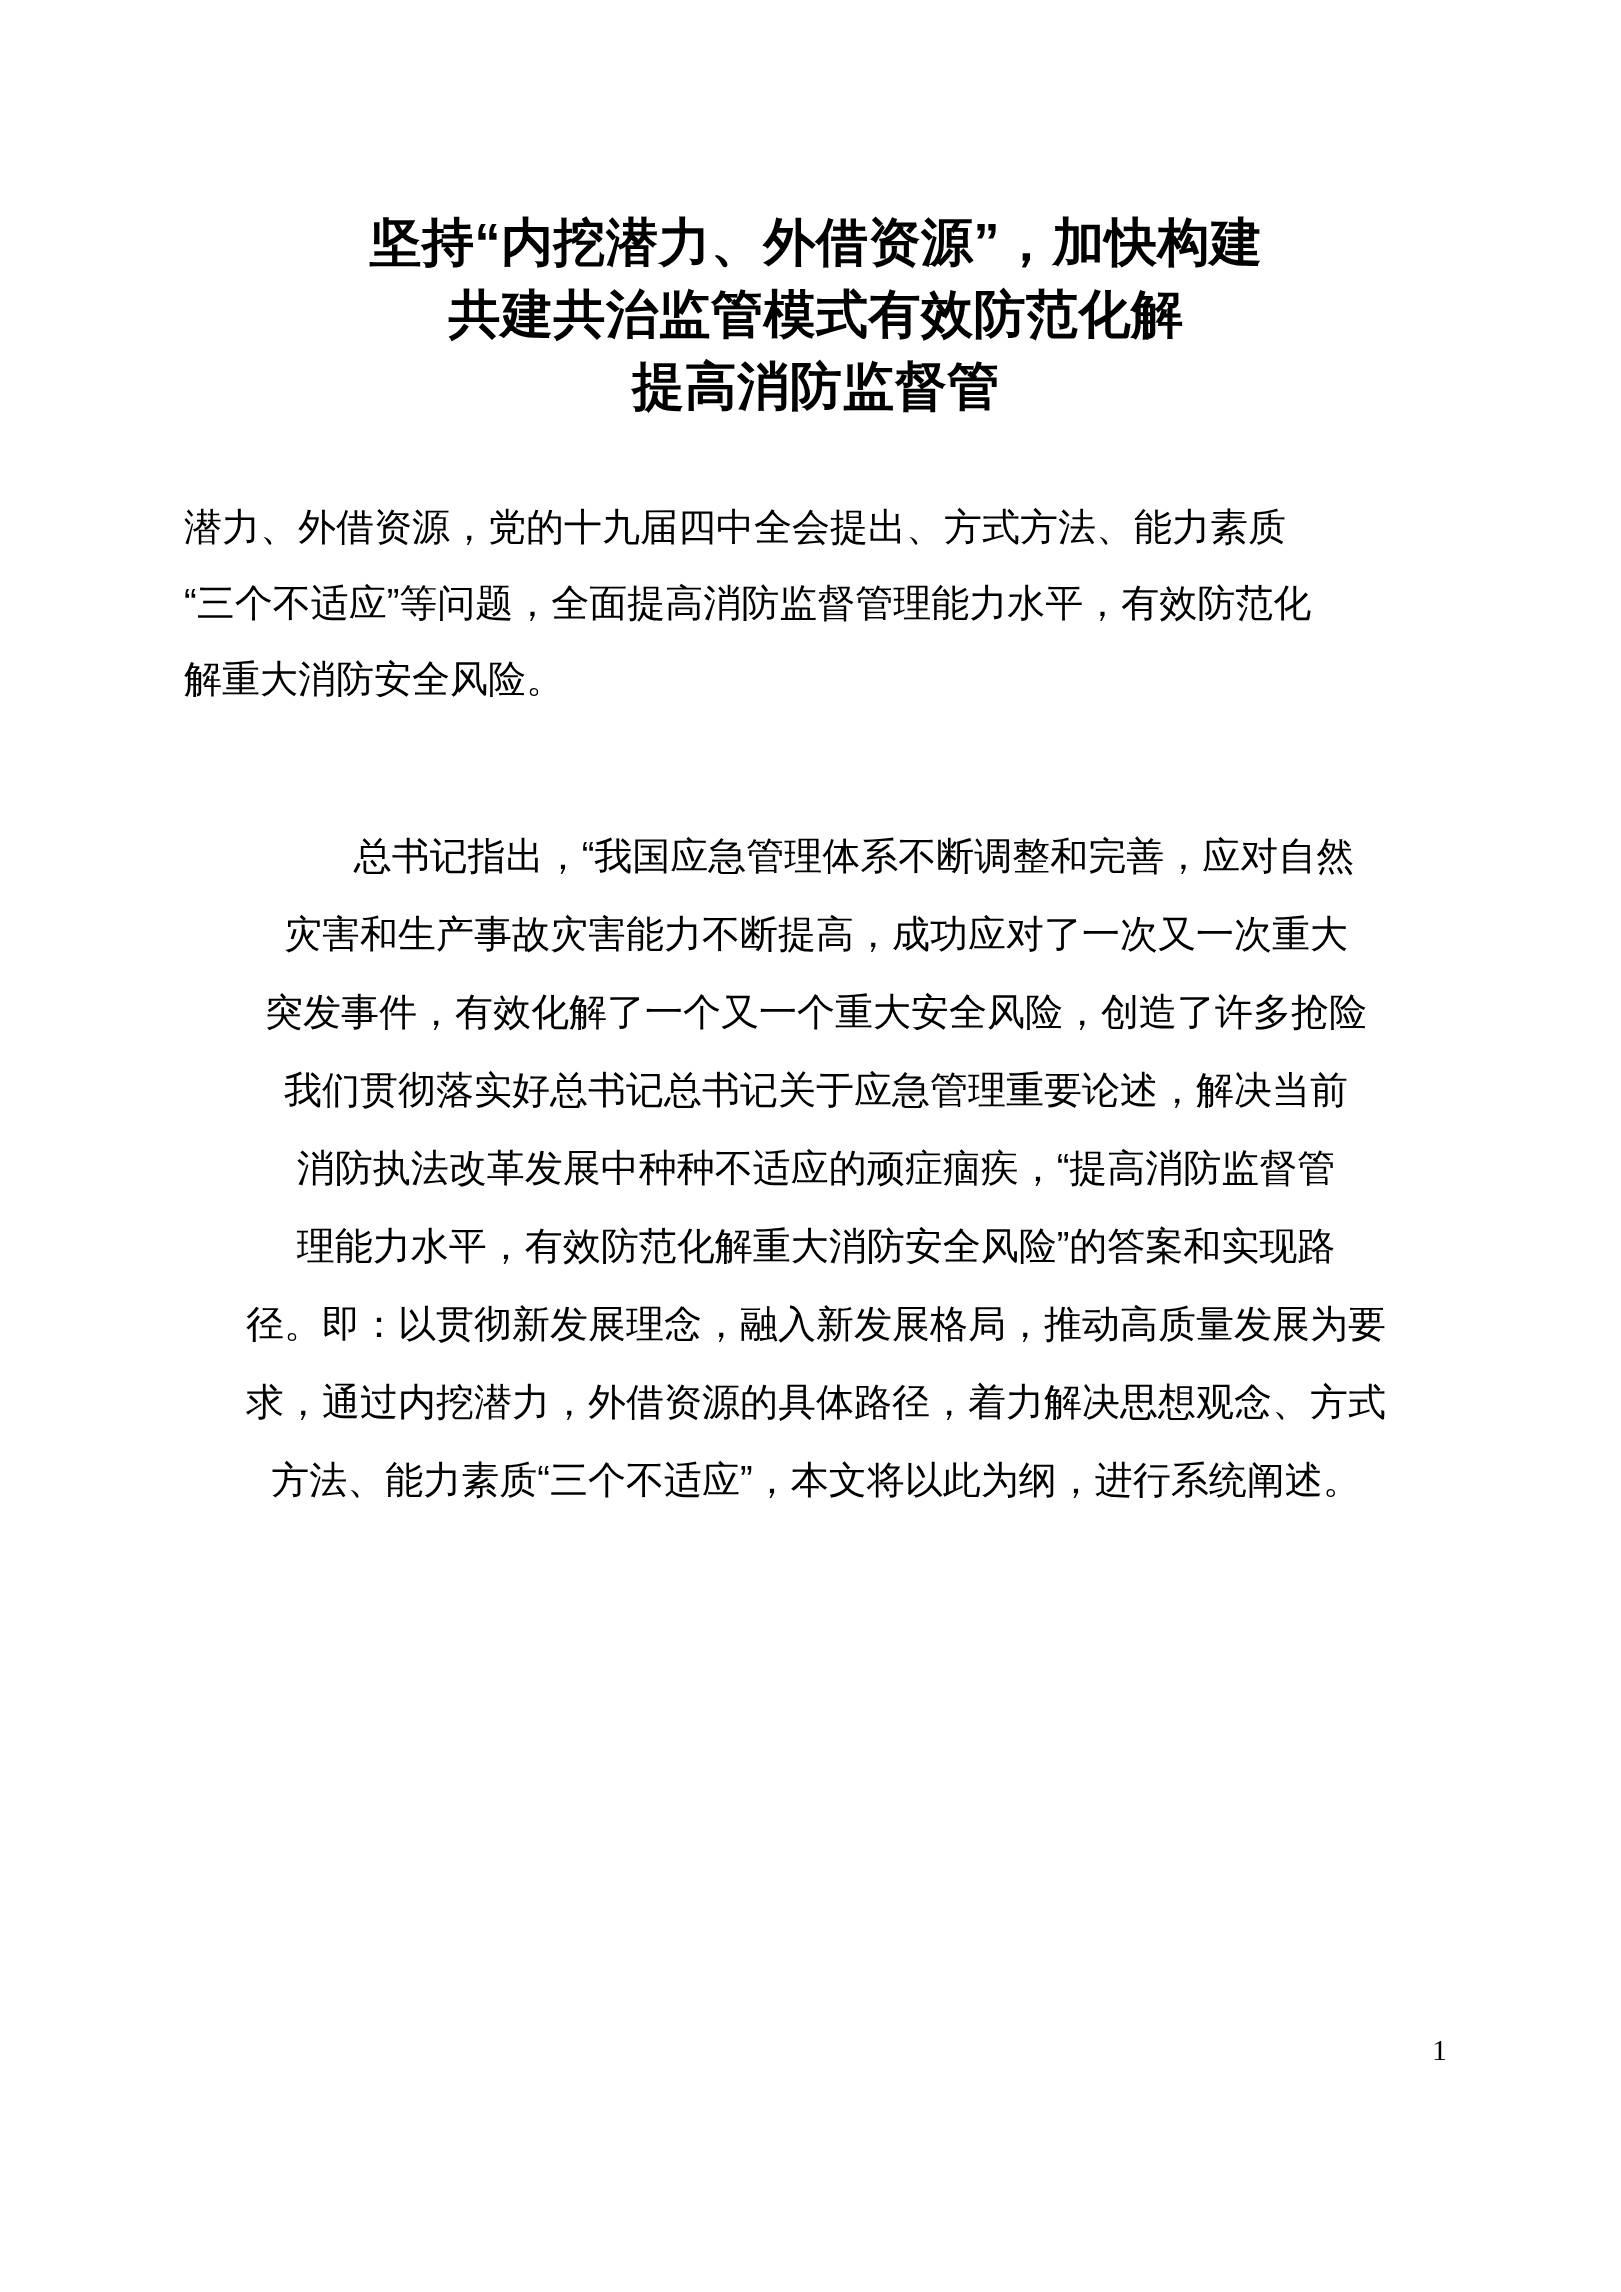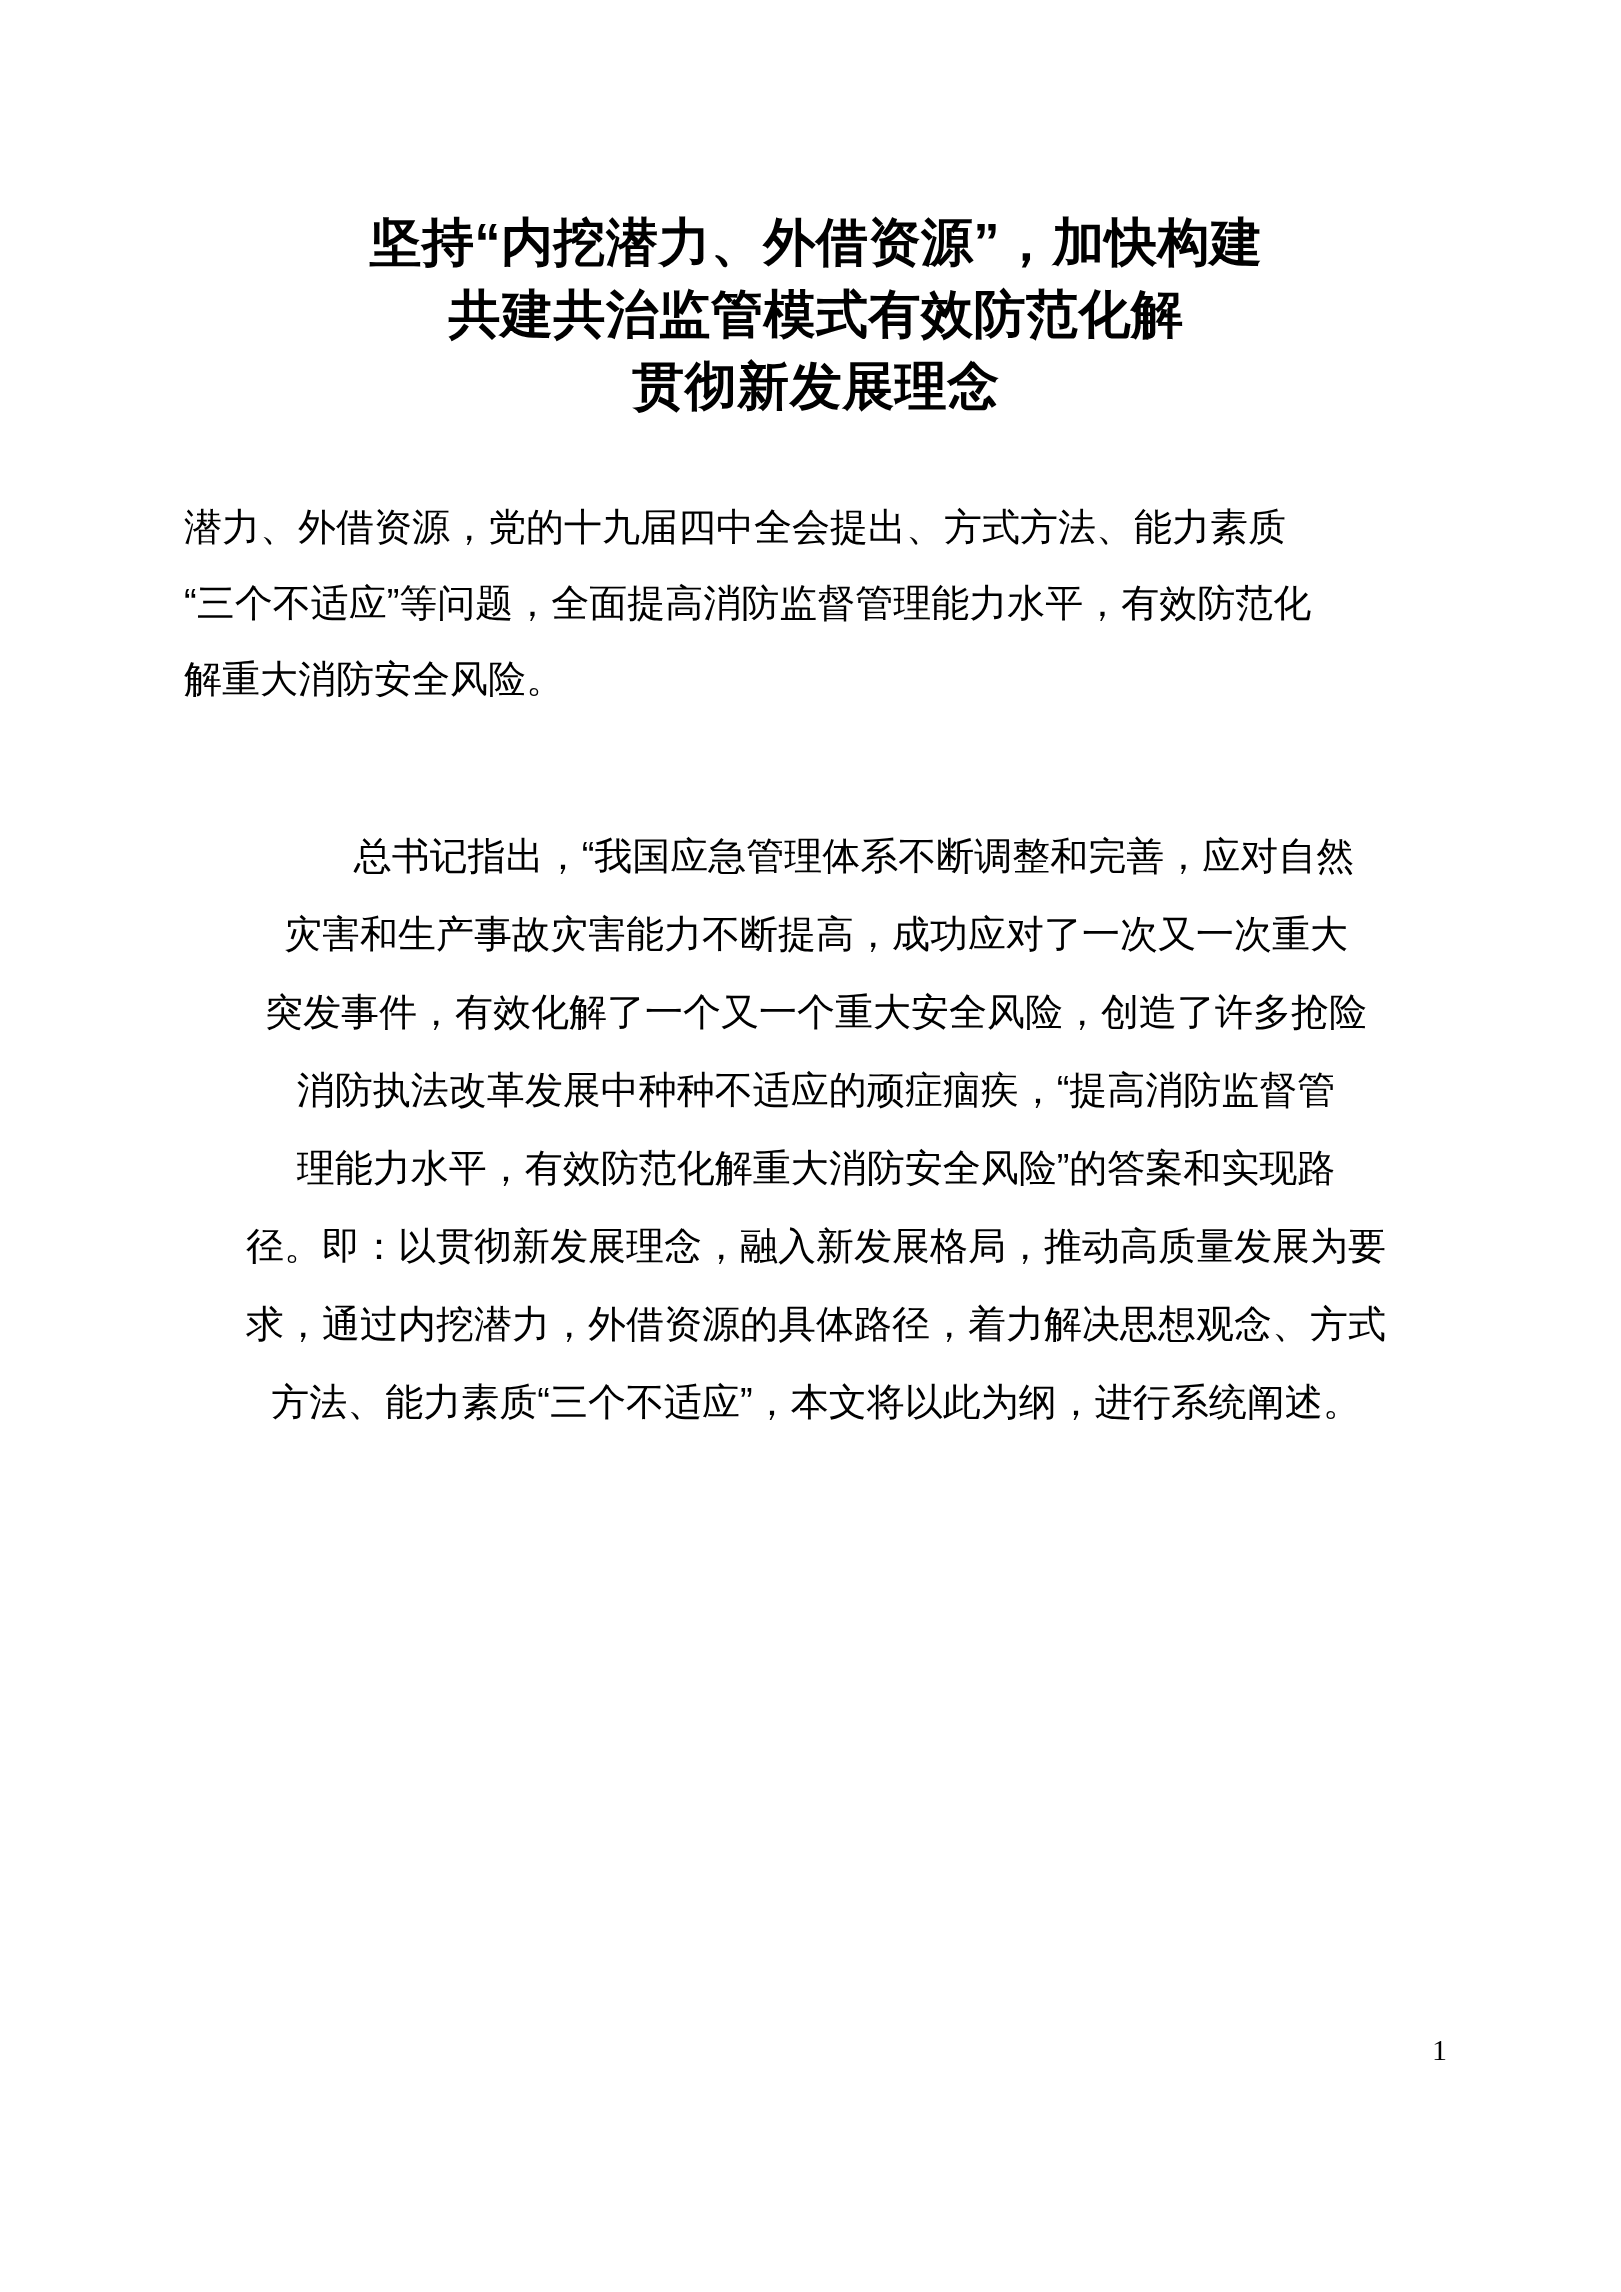--- a/index.html
+++ b/index.html
@@ -100,33 +100,34 @@
 </style>
 </head>
 <body>
 
 <div class="page">
   <div class="content">
 
     <h1 class="doc-title">
       <span class="tline">坚持“内挖潜力、外借资源”，加快构建</span>
       <span class="tline">共建共治监管模式有效防范化解</span>
-      <span class="tline">贯彻新发展理念</span>
+      <span class="tline">提高消防监督管</span>
     </h1>
 
     <div class="abstract">
       <span class="bline">潜力、外借资源，党的十九届四中全会提出、方式方法、能力素质</span>
       <span class="bline">“三个不适应”等问题，全面提高消防监督管理能力水平，有效防范化</span>
       <span class="bline">解重大消防安全风险。</span>
     </div>
 
     <div class="body-para">
       <span class="bline">　　总书记指出，“我国应急管理体系不断调整和完善，应对自然</span>
       <span class="bline">灾害和生产事故灾害能力不断提高，成功应对了一次又一次重大</span>
       <span class="bline">突发事件，有效化解了一个又一个重大安全风险，创造了许多抢险</span>
+      <span class="bline">我们贯彻落实好总书记总书记关于应急管理重要论述，解决当前</span>
       <span class="bline">消防执法改革发展中种种不适应的顽症痼疾，“提高消防监督管</span>
       <span class="bline">理能力水平，有效防范化解重大消防安全风险”的答案和实现路</span>
       <span class="bline">径。即：以贯彻新发展理念，融入新发展格局，推动高质量发展为要</span>
       <span class="bline">求，通过内挖潜力，外借资源的具体路径，着力解决思想观念、方式</span>
       <span class="bline">方法、能力素质“三个不适应”，本文将以此为纲，进行系统阐述。</span>
     </div>
 
 
 
   </div>

